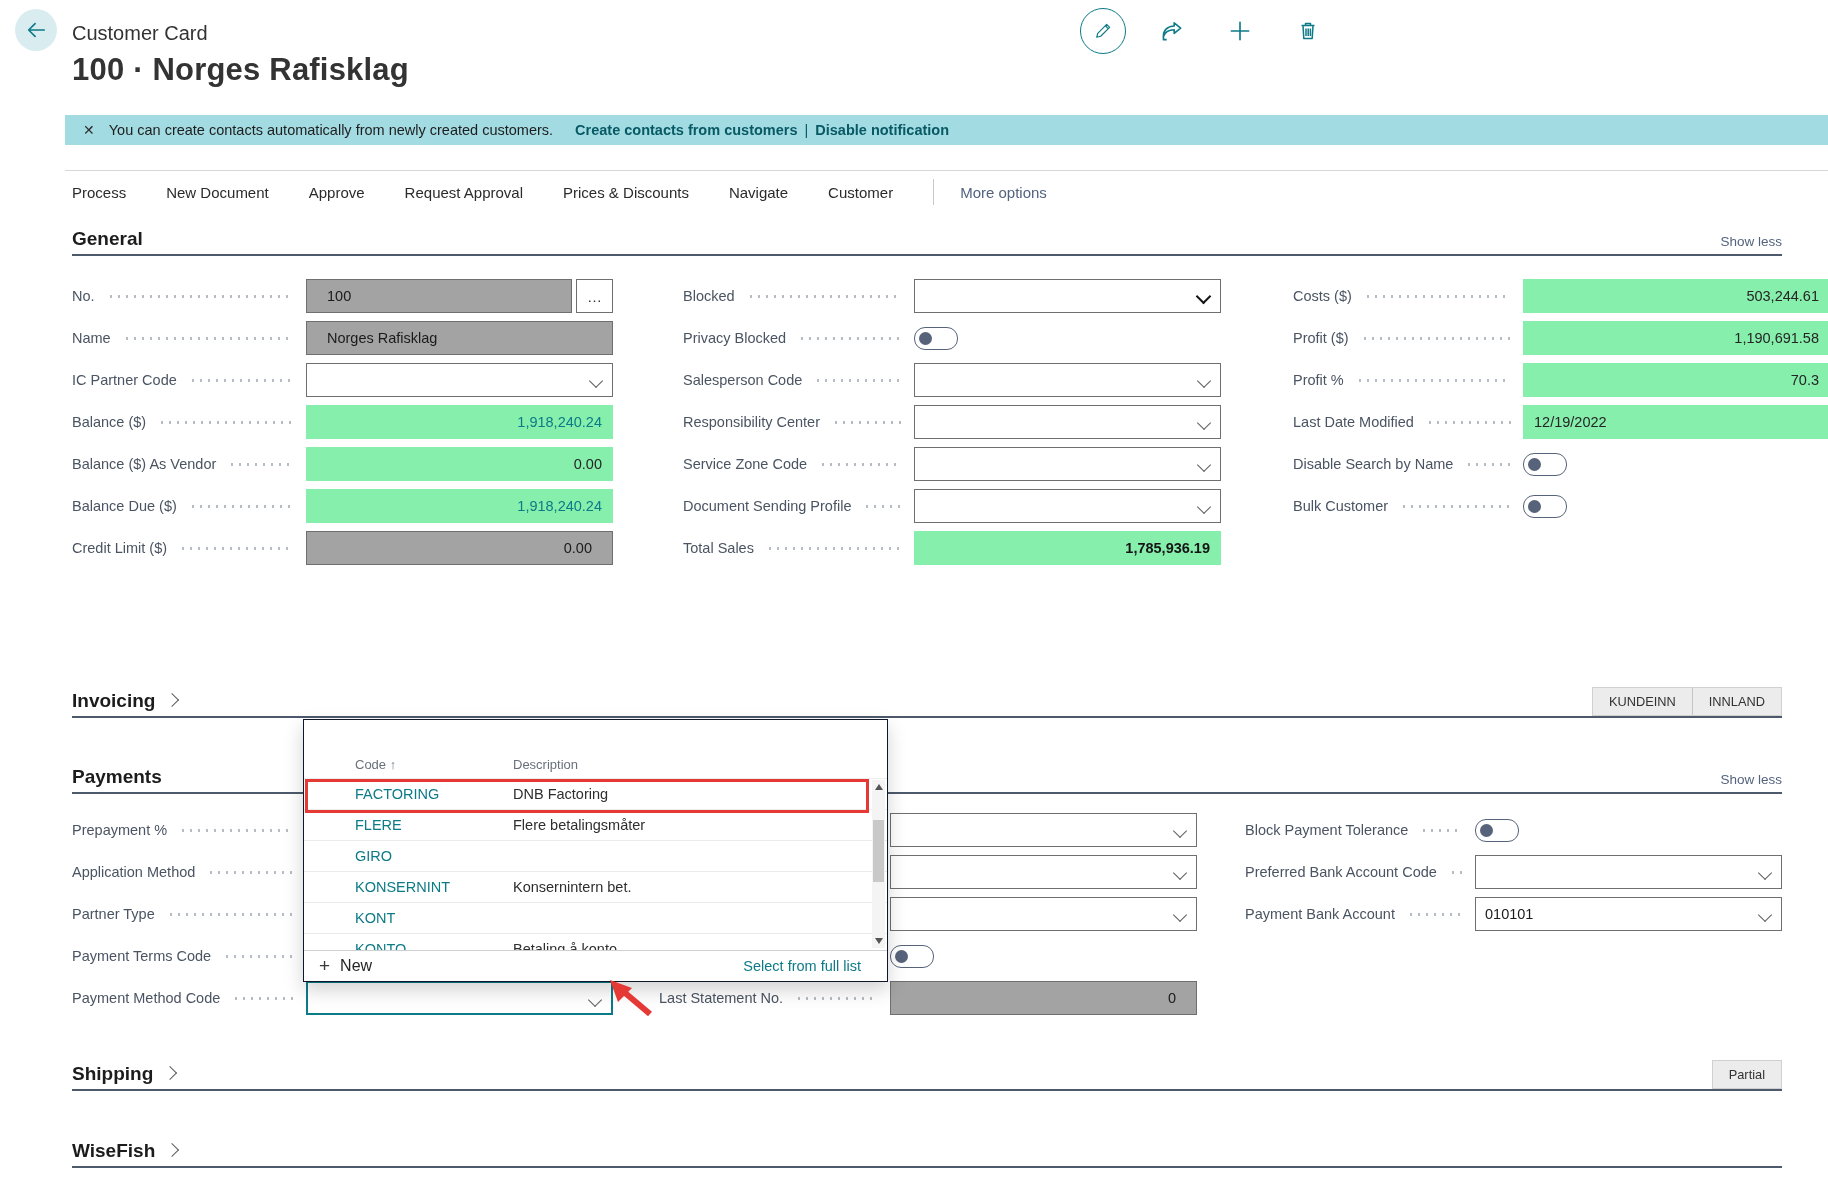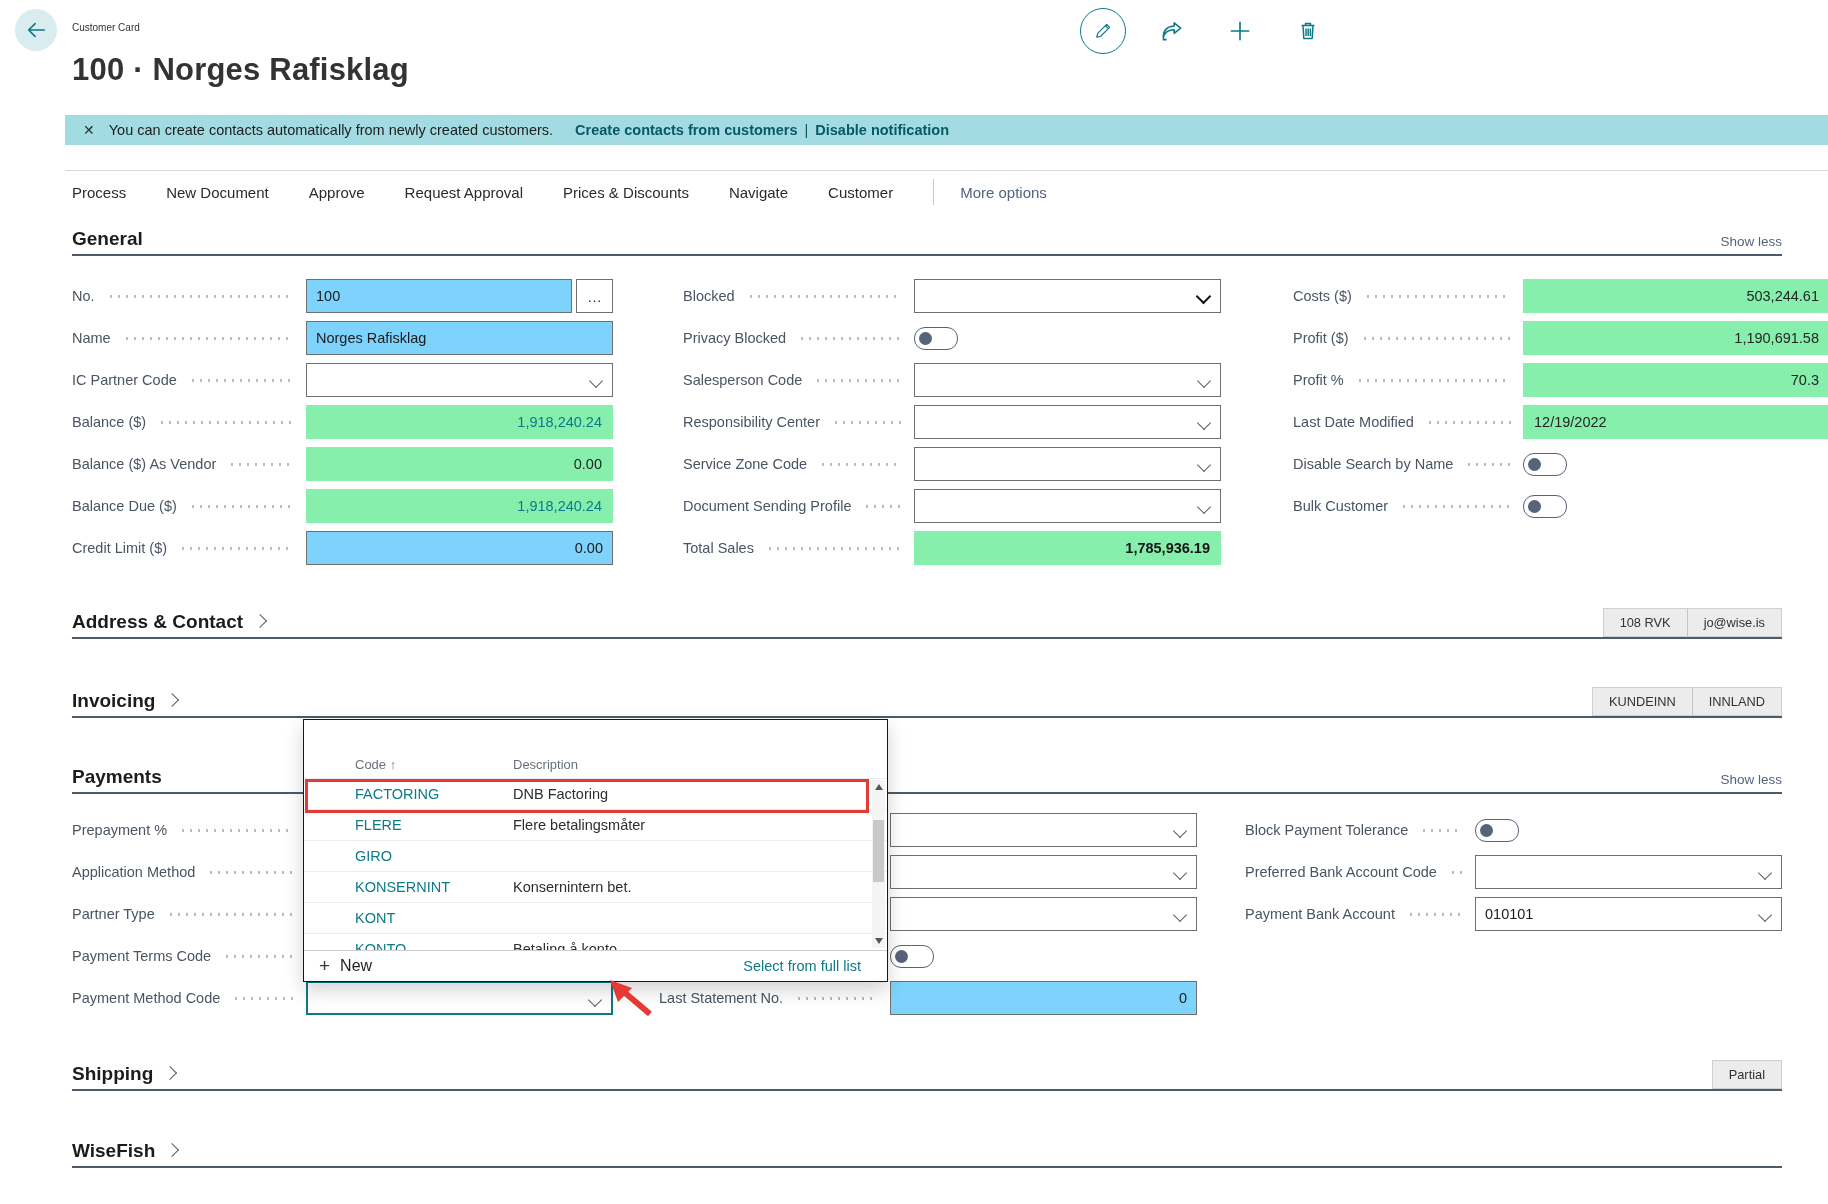--- a/index.html
+++ b/index.html
@@ -2,21 +2,21 @@
 <html><head>
 <meta charset="utf-8">
 <style>
   html,body{margin:0;padding:0;background:#fff;}
   .page{position:relative;width:1828px;height:1204px;background:#fff;overflow:hidden;
         font-family:"Liberation Sans","DejaVu Sans",sans-serif;color:#1b1b1b;}
 
   
   .backbtn{position:absolute;left:15px;top:9px;width:42px;height:42px;border-radius:50%;
            background:#d9edf0;color:#0c7a87;display:flex;align-items:center;justify-content:center;cursor:pointer;}
-  .app-title{position:absolute;left:72px;top:22px;font-size:10px;color:#333;text-align:right;}
+  .app-title{position:absolute;left:72px;top:22px;font-size:20px;color:#333;text-align:right;}
   .toolbar{position:absolute;left:1080px;top:8px;display:flex;align-items:center;gap:24px;color:#0c7a87;}
   .tb-ic{width:44px;height:44px;display:flex;align-items:center;justify-content:center;cursor:pointer;}
   .tb-circle{border:1px solid #0c7a87;border-radius:50%;}
   .page-title{position:absolute;left:72px;top:52px;font-size:31px;font-weight:700;color:#333;letter-spacing:.2px;}
 
   
   .notif{position:absolute;left:65px;top:115px;right:0;height:30px;background:#a2dbe2;
          display:flex;align-items:center;font-size:14.5px;color:#1d1d1d;}
   .notif .x{margin:0 14px 0 18px;font-size:14px;color:#2e2e2e;cursor:pointer;}
   .notif .msg{margin-right:22px;}
@@ -47,21 +47,21 @@
   .fcol1{width:541px;margin-right:46px;flex:none;}
   .fcol2{width:538px;margin-right:48px;flex:none;}
   .fcol3{width:537px;flex:none;}
   .frow{display:flex;align-items:center;height:34px;margin-bottom:8px;}
   .frow.noctl-label{justify-content:flex-end;}
   .lbl{font-size:14.5px;color:#4a5462;white-space:nowrap;flex:none;}
   .lead{flex:1;height:3px;margin:0 12px;
         background:radial-gradient(circle,#b4bac1 1.1px,transparent 1.4px) repeat-x left center;background-size:8px 3px;}
   .ctl{width:307px;flex:none;display:flex;align-items:center;box-sizing:border-box;}
   .input,.select,.ro{height:34px;box-sizing:border-box;font-size:14.5px;display:flex;align-items:center;width:100%;}
-  .input{border:1px solid #6f6f6f;background:#7dd3fc;padding:0 9px;color:#1b1b1b;}
+  .input{border:1px solid #6f6f6f;background:#a3a3a3;padding:0 20px;color:#1b1b1b;}
   .input.num{justify-content:flex-end;}
   .select{border:1px solid #6f6f6f;background:#fff;padding:0 9px;position:relative;cursor:pointer;color:#1b1b1b;}
   .select .chv{position:absolute;right:11px;top:12px;width:9px;height:9px;
                border-right:1.4px solid #5f5f5f;border-bottom:1.4px solid #5f5f5f;transform:rotate(45deg);}
   .select.native .chv{border-color:#141414;border-width:2px;top:11px;}
   .select.focus{border:2px solid #0c7a87;}
   .ro{background:#86efac;padding:0 11px;justify-content:flex-end;color:#252525;}
   .ro.left{justify-content:flex-start;}
   .ro.linkval{color:#0c7a87;}
   .ro.bold{font-weight:700;color:#141414;text-align:right;}
@@ -335,30 +335,20 @@
           <span class="lead"></span>
         <span class="ctl">
             <span class="toggle">
               <span class="knob"></span>
             </span>
           </span>
       </div>
     </div>
   </div>
 
-  <div class="sec-head" style="top:608px;">
-    <span class="sec-title">
-        <span>Address &amp; Contact</span>
-        <span class="chev"></span>
-      </span>
-    <span class="badges">
-      <span class="badge">108 RVK</span>
-      <span class="badge">jo@wise.is</span>
-    </span>
-  </div>
 
   <div class="sec-head" style="top:687px;">
     <span class="sec-title">
         <span>Invoicing</span>
         <span class="chev"></span>
       </span>
     <span class="badges">
       <span class="badge">KUNDEINN</span>
       <span class="badge">INNLAND</span>
     </span>

